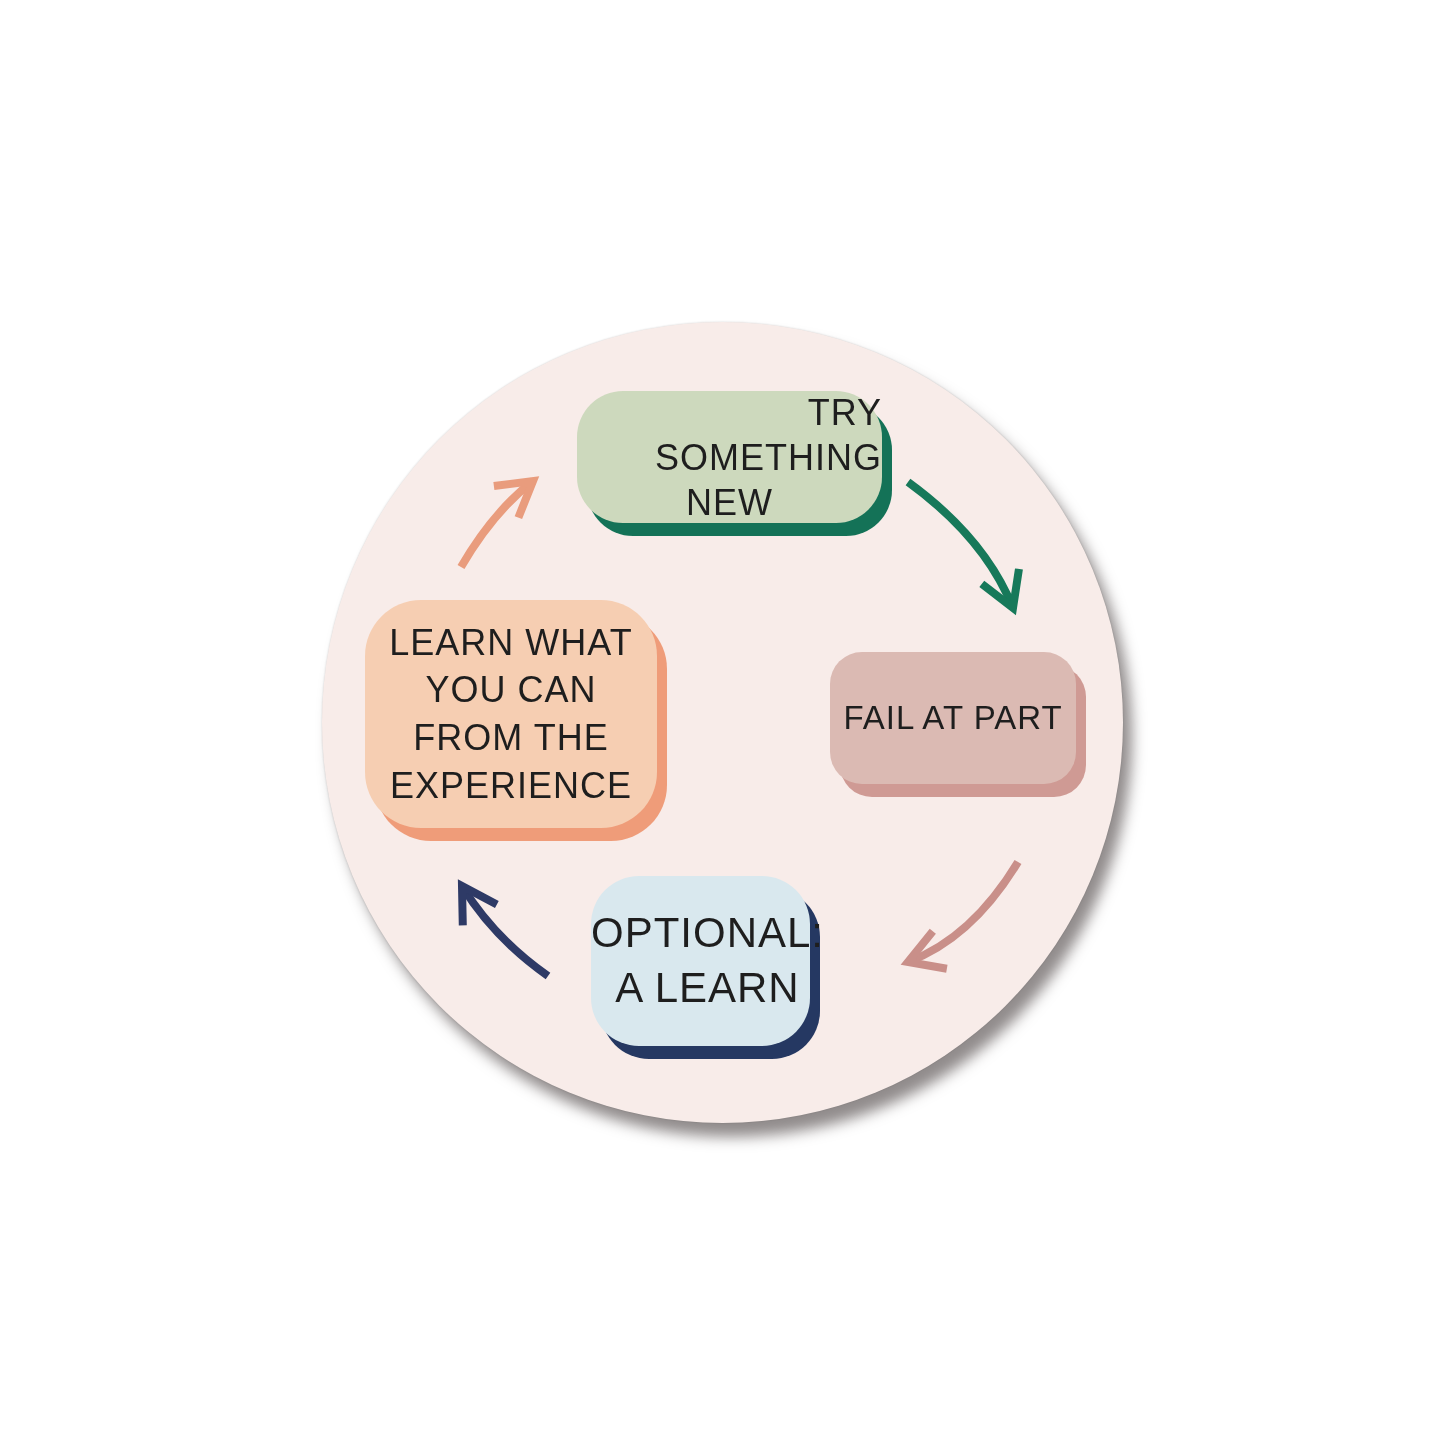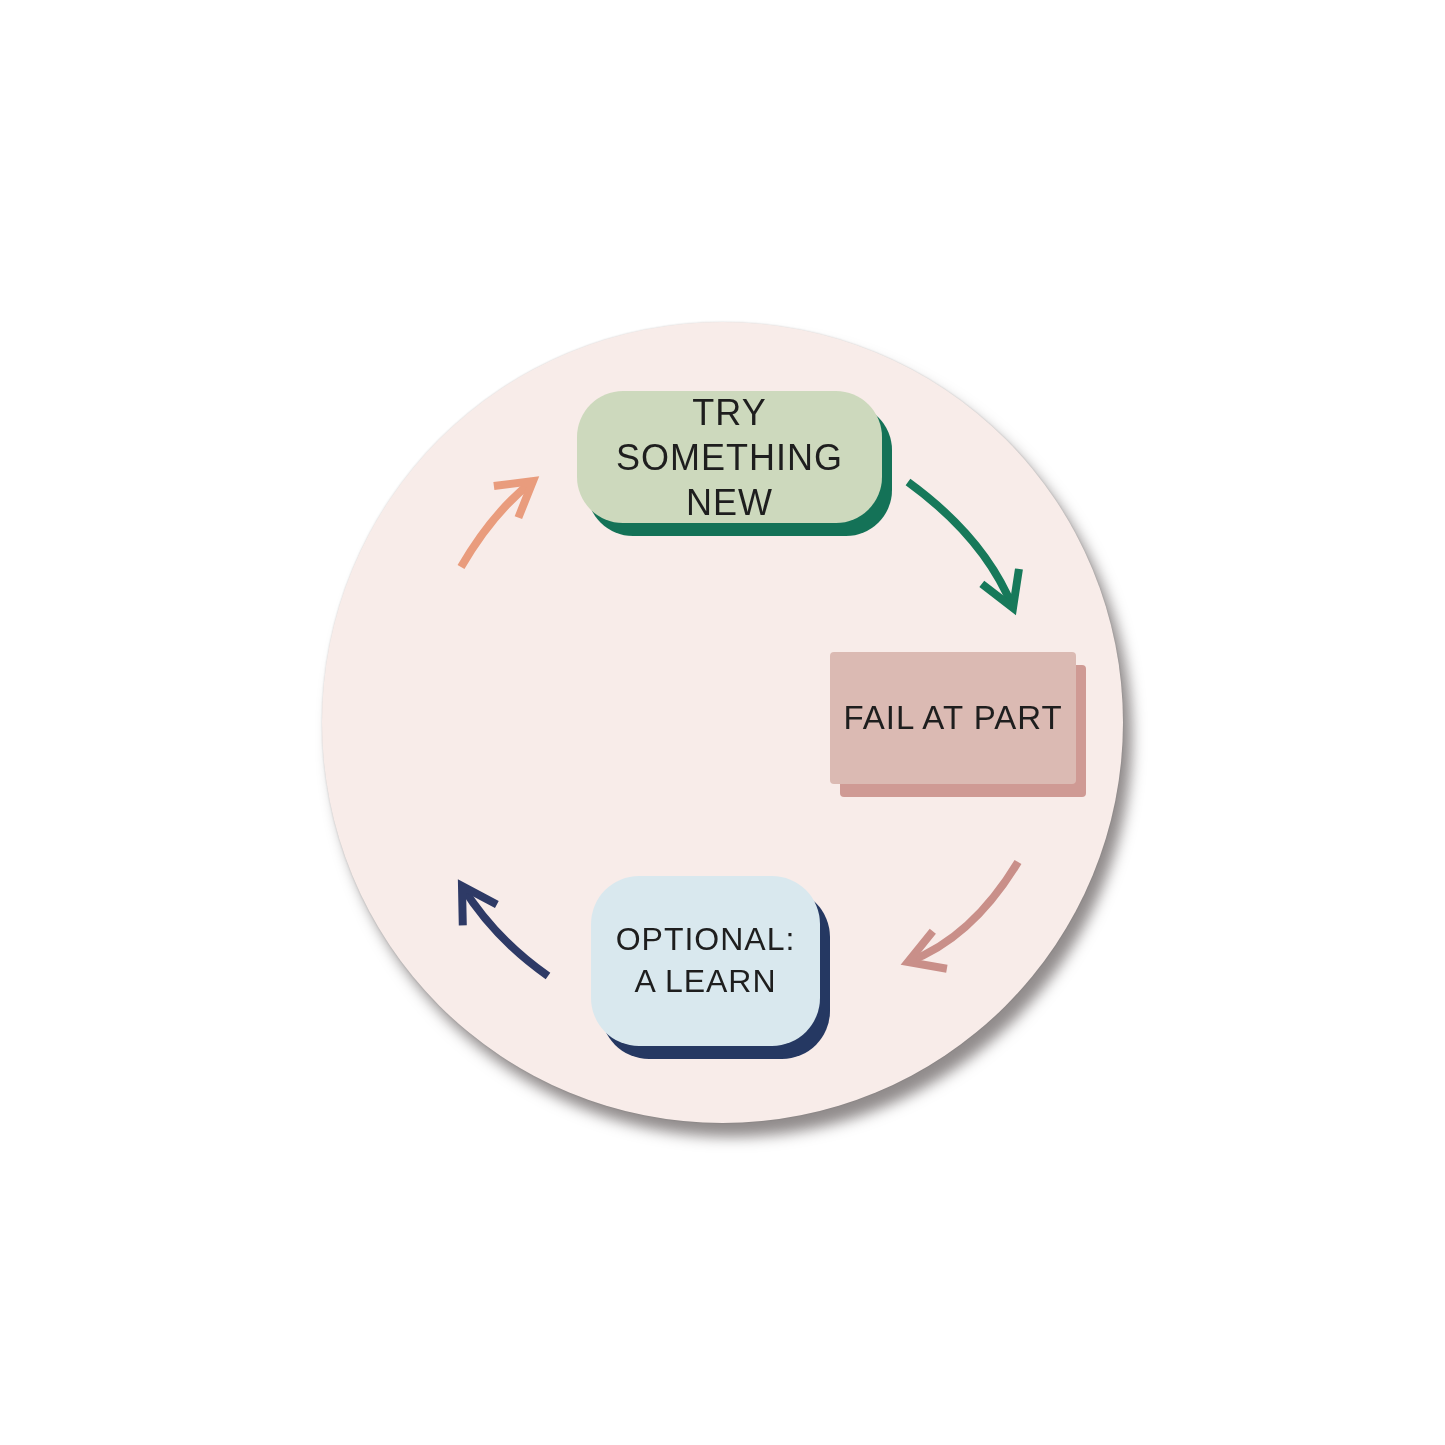--- a/index.html
+++ b/index.html
@@ -26,39 +26,39 @@
     left: 0; top: 0;
     width: 1445px; height: 1445px;
     pointer-events: none;
   }
   .node {
     position: absolute;
     display: flex;
     flex-direction: column;
     justify-content: center;
     align-items: center;
-    text-align: center;
+    text-align: right;
     color: var(--text-color, #1e1e1e);
     background: var(--fill, #ddd);
     box-shadow: 10px 13px 0 var(--sh, #999);
     letter-spacing: 1px;
     font-weight: 400;
   }
   .node .line { display: block; }
   .node-try {
     left: 577px; top: 391px; width: 305px; height: 132px;
     border-radius: 46px; font-size: 36px; line-height: 1.25;
   }
   .node-fail {
     left: 830px; top: 652px; width: 246px; height: 132px;
-    border-radius: 4px; font-size: 33px; line-height: 1.3;
+    border-radius: 32px; font-size: 33px; line-height: 1.3;
   }
   .node-giveup {
-    left: 591px; top: 876px; width: 229px; height: 170px;
-    border-radius: 48px; font-size: 32px; line-height: 1.3;
+    left: 591px; top: 876px; width: 205px; height: 170px;
+    border-radius: 48px; font-size: 42px; line-height: 1.3; padding-left: 14px;
   }
   .node-learn {
     left: 365px; top: 600px; width: 292px; height: 228px;
     border-radius: 56px; font-size: 36px; line-height: 1.32;
   }
 </style>
 </head>
 <body>
 
 <div id="canvas">
@@ -94,14 +94,20 @@
 
   <div class="node node-fail" style="--fill: #dbbab3; --sh: #cf9a94; --text-color: #1e1e1e;">
     <span class="line">FAIL AT PART</span>
   </div>
 
   <div class="node node-giveup" style="--fill: #d9e8ee; --sh: #253862; --text-color: #1e1e1e;">
     <span class="line">OPTIONAL:</span>
     <span class="line">A LEARN</span>
   </div>
 
+  <div class="node node-learn" style="--fill: #f6ceb2; --sh: #ef9c79; --text-color: #1e1e1e;">
+    <span class="line">LEARN WHAT</span>
+    <span class="line">YOU CAN</span>
+    <span class="line">FROM THE</span>
+    <span class="line">EXPERIENCE</span>
+  </div>
 
 </div>
 
 </body></html>

